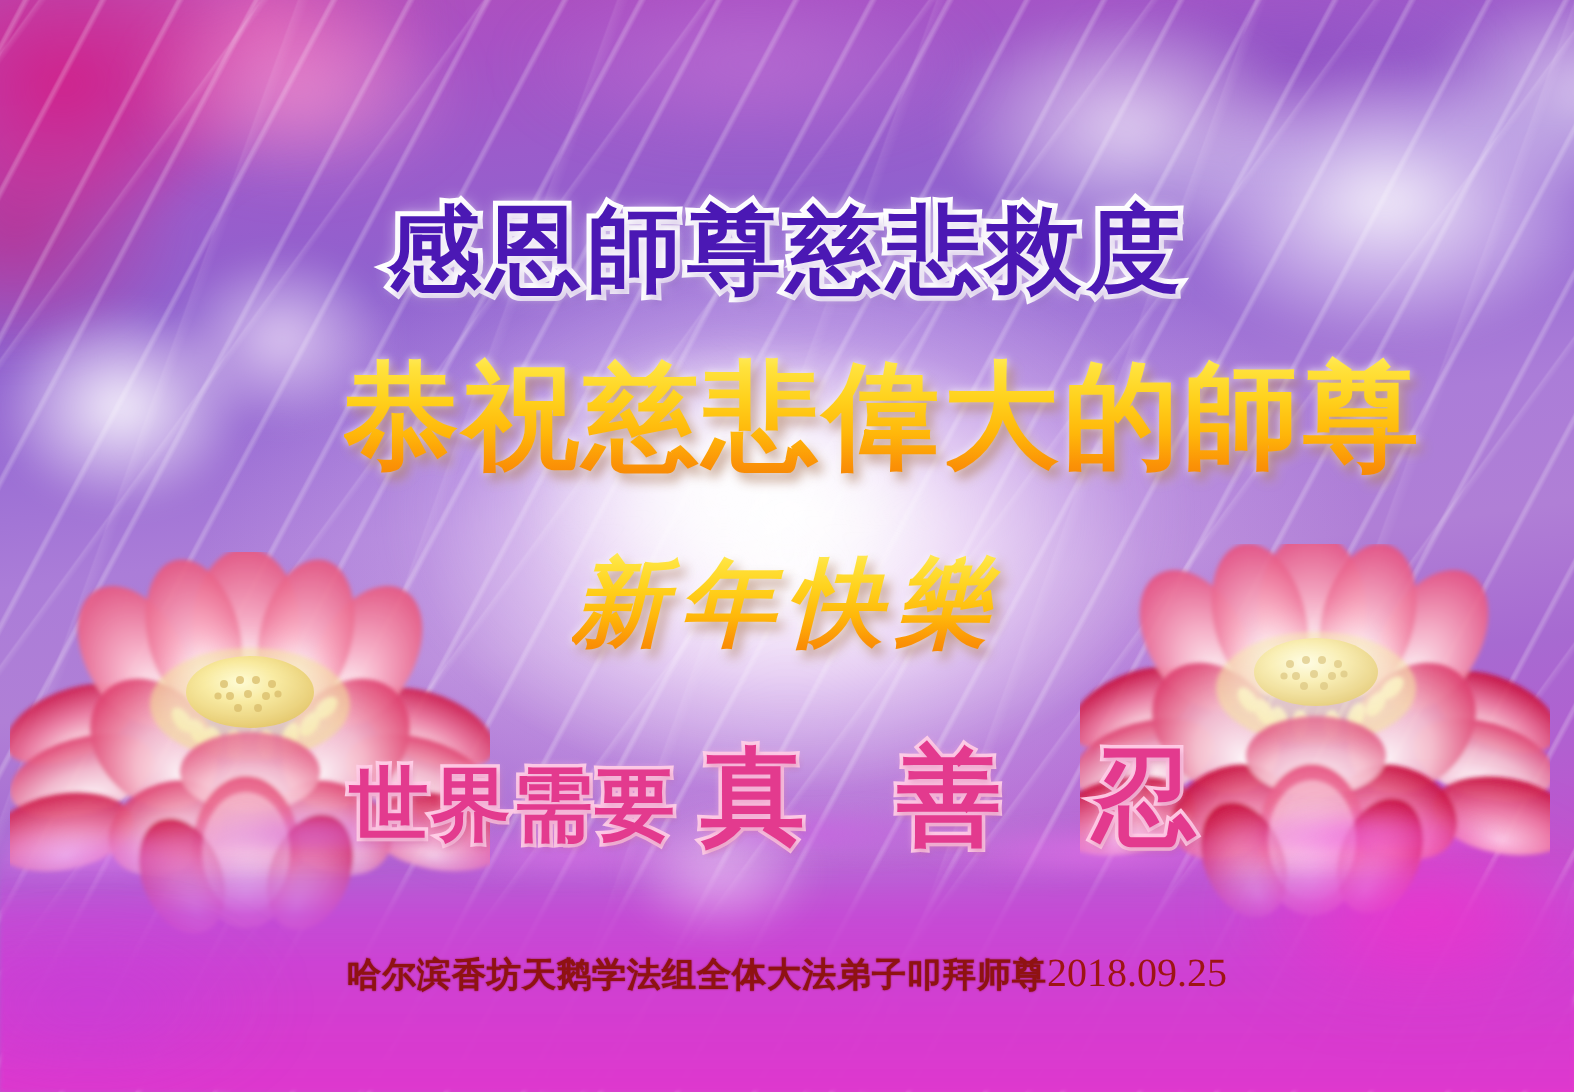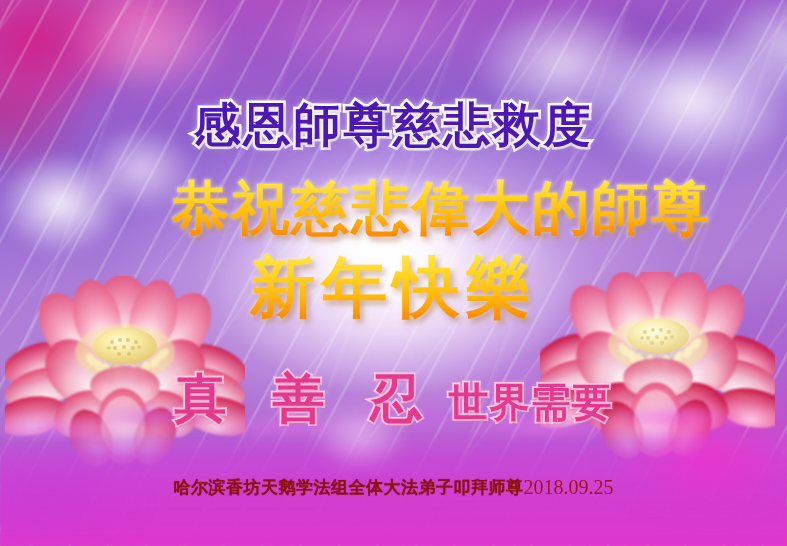--- a/index.html
+++ b/index.html
@@ -204,21 +204,21 @@
       #fff27a 0%, #ffe23c 18%, #ffd11c 38%,
       #ffb70a 60%, #fb9206 80%, #ef7a04 100%);
     -webkit-background-clip:text;
     background-clip:text;
     color:transparent;
     -webkit-text-fill-color:transparent;
     filter:drop-shadow(3px 4px 3px rgba(140,70,30,0.45))
            drop-shadow(0 0 2px rgba(255,255,255,0.8));
   }
   #line2 { left:50%; top:170px; transform:translateX(-50%); font-size:58px; letter-spacing:2px;margin-left:48px; }
-  #line3 { left:50%; top:243px; transform:translateX(-50%); font-size:66px; letter-spacing:6px; }
+  #line3 { left:50%; top:270px; transform:translateX(-50%); font-size:48px; letter-spacing:6px;font-style:italic; }
 
   
   #line4row {
     position:absolute; left:50%; top:364px; transform:translateX(-50%);
     display:flex; align-items:baseline; gap:12px; white-space:nowrap;
   }
   .pinkish {
     font-family:"DejaVu Sans","Liberation Sans",sans-serif;
     font-weight:bold;
     color:#e33a8e;
@@ -445,22 +445,22 @@
   <div class="water-hot"></div>
   <div class="water-hot2"></div>
 
   <div class="txt" id="line1">感恩師尊慈悲救度</div>
 
   <div class="txt gold" id="line2">恭祝慈悲偉大的師尊</div>
 
   <div class="txt gold" id="line3">新年快樂</div>
 
   <div id="line4row">
+    <span class="pinkish" id="p-small">世界需要</span>
     <span class="pinkish" id="p-big">真 善 忍</span>
-    <span class="pinkish" id="p-small">世界需要</span>
   </div>
 
   <div id="signature">
     <span id="sig-cn">哈尔滨香坊天鹅学法组全体大法弟子叩拜师尊</span>
     <span id="sig-date">2018.09.25</span>
   </div>
 
 </div>
 
 </body></html>

